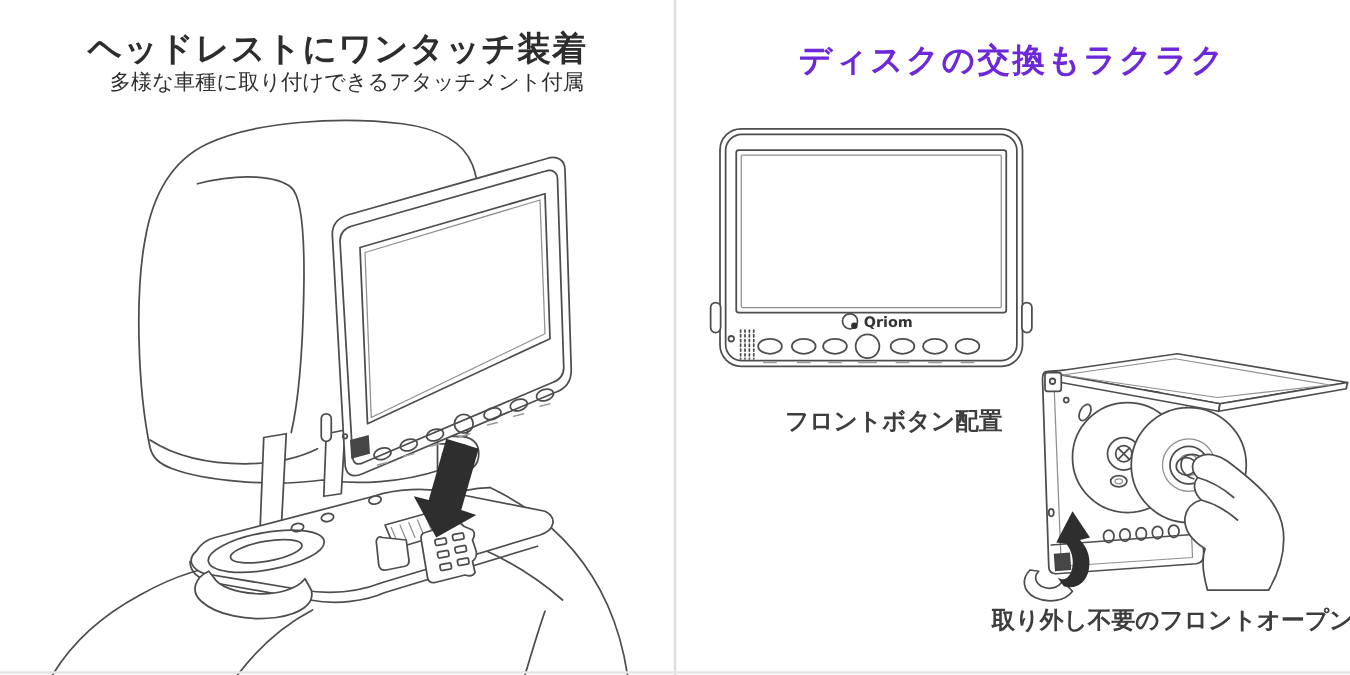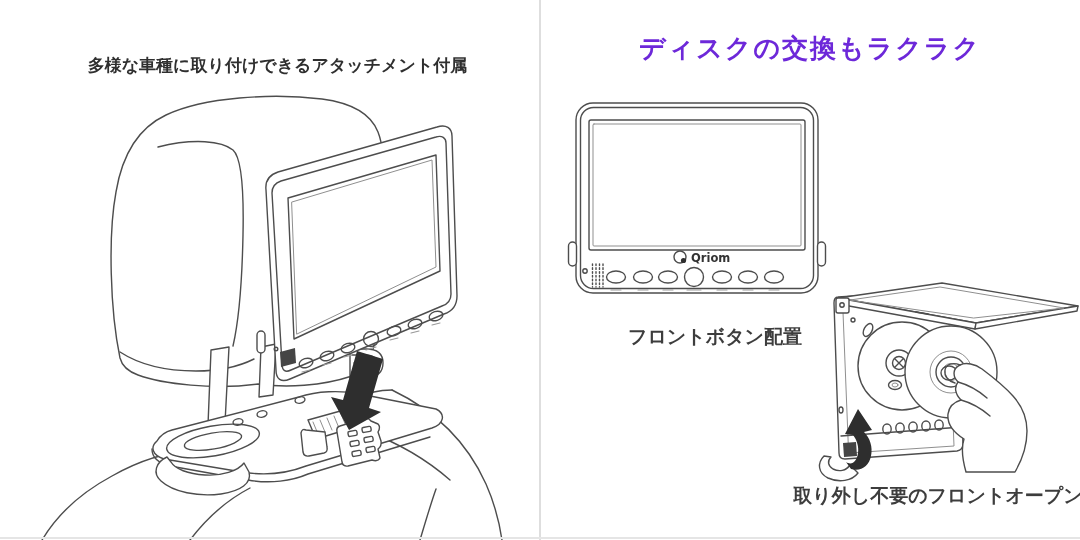--- a/index.html
+++ b/index.html
@@ -13,21 +13,21 @@
   .panel.right { left:540px; }
   .divider { position:absolute; left:539px; top:0; width:2px; height:540px; background:#dedede; }
   .bottom-line { position:absolute; left:0; top:537px; width:1080px; height:2px; background:#e5e5e5; }
 
   .title-l {
     position:absolute; left:0; top:21px; width:540px; text-align:center;
     font-size:27px; font-weight:700; color:#2d2d2d; letter-spacing:1px; white-space:nowrap;
   }
   .sub-l {
     position:absolute; left:0; top:54px; width:540px; text-align:center;
-    font-size:17px; font-weight:700; color:#2f2f2f; white-space:nowrap;padding-left:15px;
+    font-size:17px; font-weight:400; color:#2f2f2f; white-space:nowrap;padding-left:15px;
   }
   .title-r {
     position:absolute; left:0; top:31px; width:540px; text-align:center;
     font-size:26px; font-weight:700; color:#6d28d9; letter-spacing:2px; white-space:nowrap;
   }
   .caption {
     position:absolute; font-size:19px; font-weight:700; color:#3d3d3d;
     text-align:center; white-space:nowrap;
   }
   .cap-front { left:35px;  top:324px; width:280px; }
@@ -43,20 +43,21 @@
   .art .thin  { stroke-width:1; stroke:#8f8f8f; }
   .art .lbl   { stroke-width:1.1; stroke:#9a9a9a; }
   .art text   { stroke:none; fill:#333333; font-family:"DejaVu Sans","Liberation Sans",sans-serif; }
 </style>
 </head>
 <body>
 
 <div class="stage">
 
   <section class="panel left">
+    <h1 class="title-l">ヘッドレストにワンタッチ装着</h1>
     <h2 class="sub-l">多様な車種に取り付けできるアタッチメント付属</h2>
 
     <svg class="art" viewBox="0 0 540 540">
 
       <g>
         <path d="M42,540 C60,510 86,490 112,476 C142,459 168,452 192,451"></path>
         <path d="M190,540 C206,519 227,500 250,488"></path>
         <path d="M392,390 C438,412 468,444 486,484 C494,502 499,520 502,540"></path>
         <path d="M420,540 C426,520 431,503 436,489"></path>
         <path d="M352,399 C366,393 380,390 392,390"></path>

